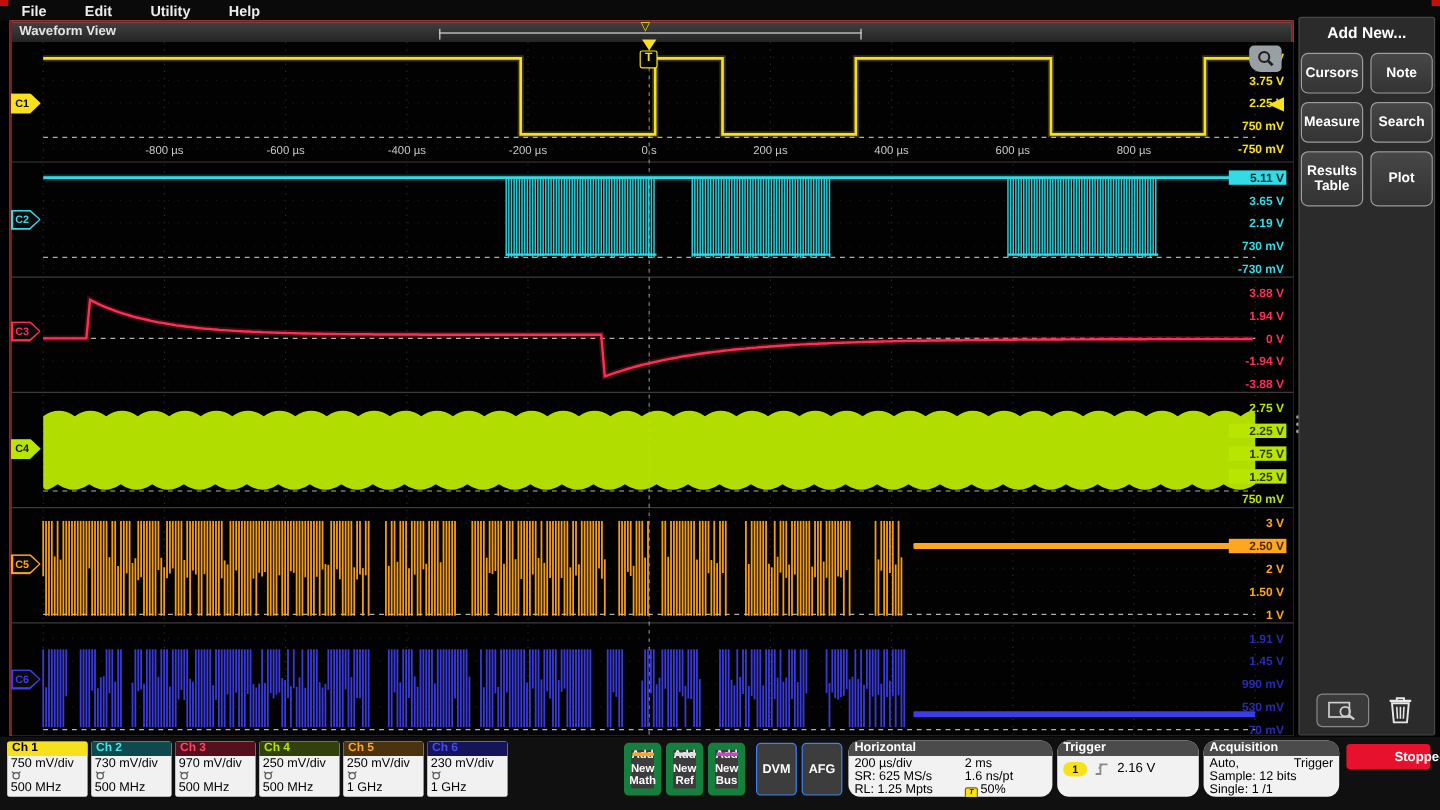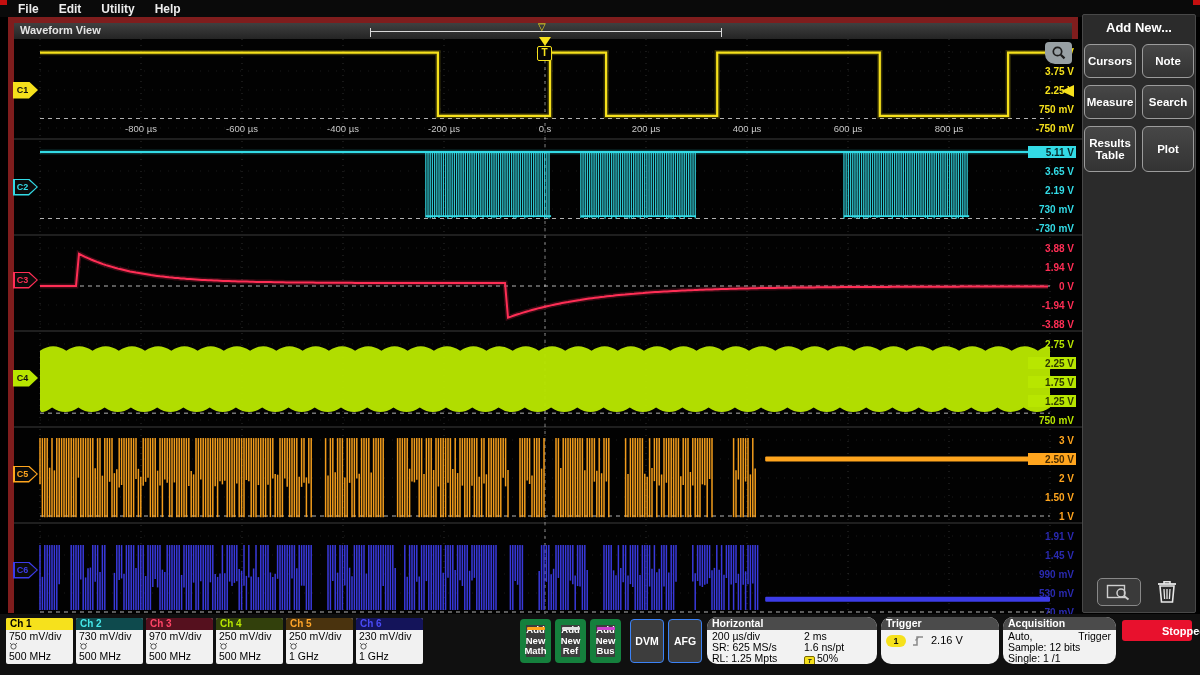--- a/index.html
+++ b/index.html
@@ -1,25 +1,25 @@
 <!DOCTYPE html>
 <html><head>
 <meta charset="utf-8">
 <style>
   html,body{margin:0;padding:0;background:#000;}
   .screen{position:relative;width:1200px;height:675px;background:#000;overflow:hidden;
           font-family:"Liberation Sans",sans-serif;-webkit-font-smoothing:antialiased;}
   
   .menubar{position:absolute;left:0;top:0;width:1200px;height:17px;background:#0a0a0a;
-           display:flex;align-items:center;gap:20px;padding-left:18px;box-sizing:border-box;}
+           display:flex;align-items:center;gap:32px;padding-left:18px;box-sizing:border-box;}
   .menubar .mi{color:#ececec;font-size:12px;font-weight:bold;cursor:default;}
   .corner{position:absolute;width:7px;height:5px;background:#c40f0f;}
   
   .main-window{position:absolute;left:8px;top:17px;width:1070px;height:596px;
-               border:6px solid #7f1d1d;box-sizing:border-box;background:#fca5a5;}
+               border:2px solid #7f1d1d;box-sizing:border-box;background:#fca5a5;}
   .titlebar{position:absolute;left:0;top:0;right:0;height:16px;
             background:linear-gradient(#404040,#242424);border-bottom:1px solid #555;}
   .titlebar .wtitle{position:absolute;left:6px;top:1px;font-size:11px;color:#e4e4e4;font-weight:bold;}
   .hbracket{position:absolute;left:356px;top:8px;width:352px;height:7px;border-top:1px solid #d8d8d8;}
   .hbracket:before,.hbracket:after{content:"";position:absolute;top:-4px;width:1px;height:9px;background:#d8d8d8;}
   .hbracket:before{left:0;} .hbracket:after{right:0;}
   .exp-caret{position:absolute;left:524px;top:-1px;color:#f6e11c;font-size:10px;line-height:10px;}
   .plot{position:absolute;left:0;top:16px;width:1068px;height:578px;background:#020202;}
   svg text{font-family:"Liberation Sans",sans-serif;}
   

